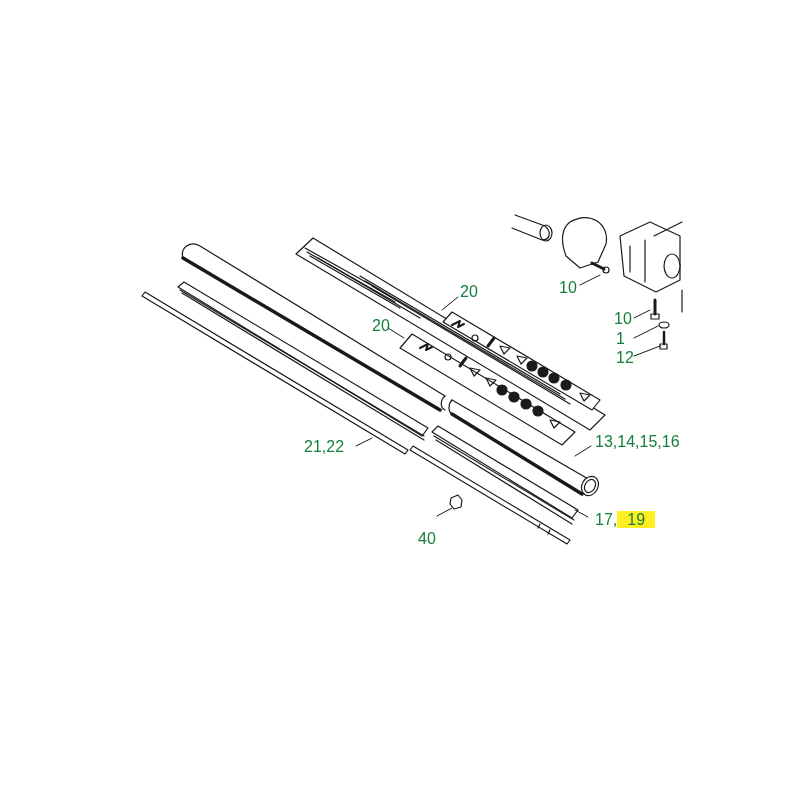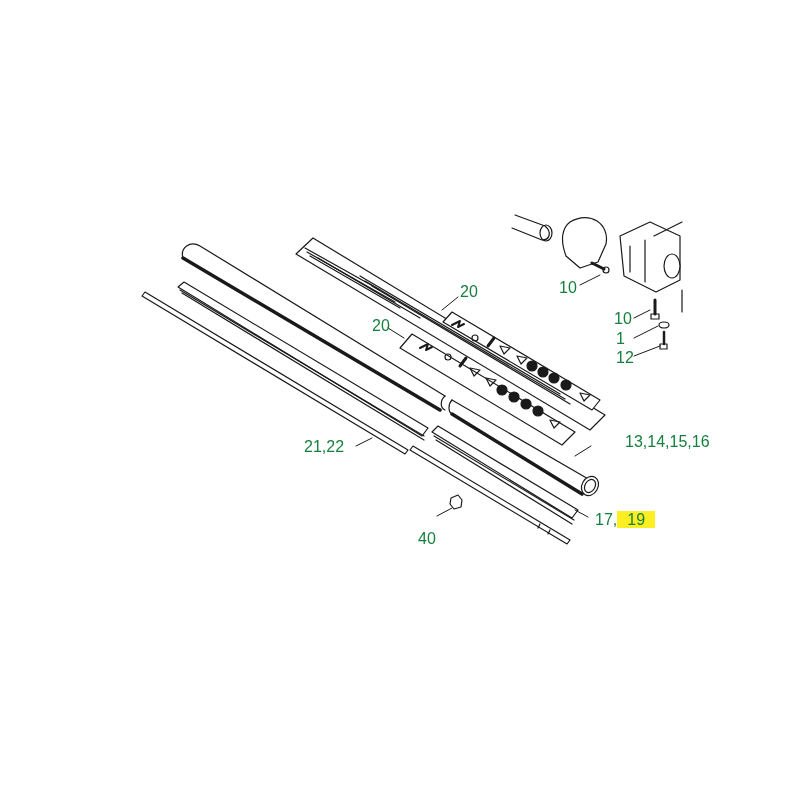--- a/index.html
+++ b/index.html
@@ -124,18 +124,18 @@
     </g>
   </g>
 </svg>
 
 <div class="callout" style="left:460px; top:285px;">20</div>
 <div class="callout" style="left:372px; top:319px;">20</div>
 <div class="callout" style="left:559px; top:281px;">10</div>
 <div class="callout" style="left:614px; top:312px;">10</div>
 <div class="callout" style="left:616px; top:332px;">1</div>
 <div class="callout" style="left:616px; top:351px;">12</div>
-<div class="callout" style="left:625px; top:435px;">13,14,15,16</div>
+<div class="callout" style="left:595px; top:435px;">13,14,15,16</div>
 <div class="callout" style="left:304px; top:440px;">21,22</div>
 <div class="callout" style="left:418px; top:511px;margin-top:21px;">40</div>
 <div class="callout" style="left:595px; top:513px;">
   <span>17,</span><span class="hl">19</span>
 </div>
 
 </body></html>

